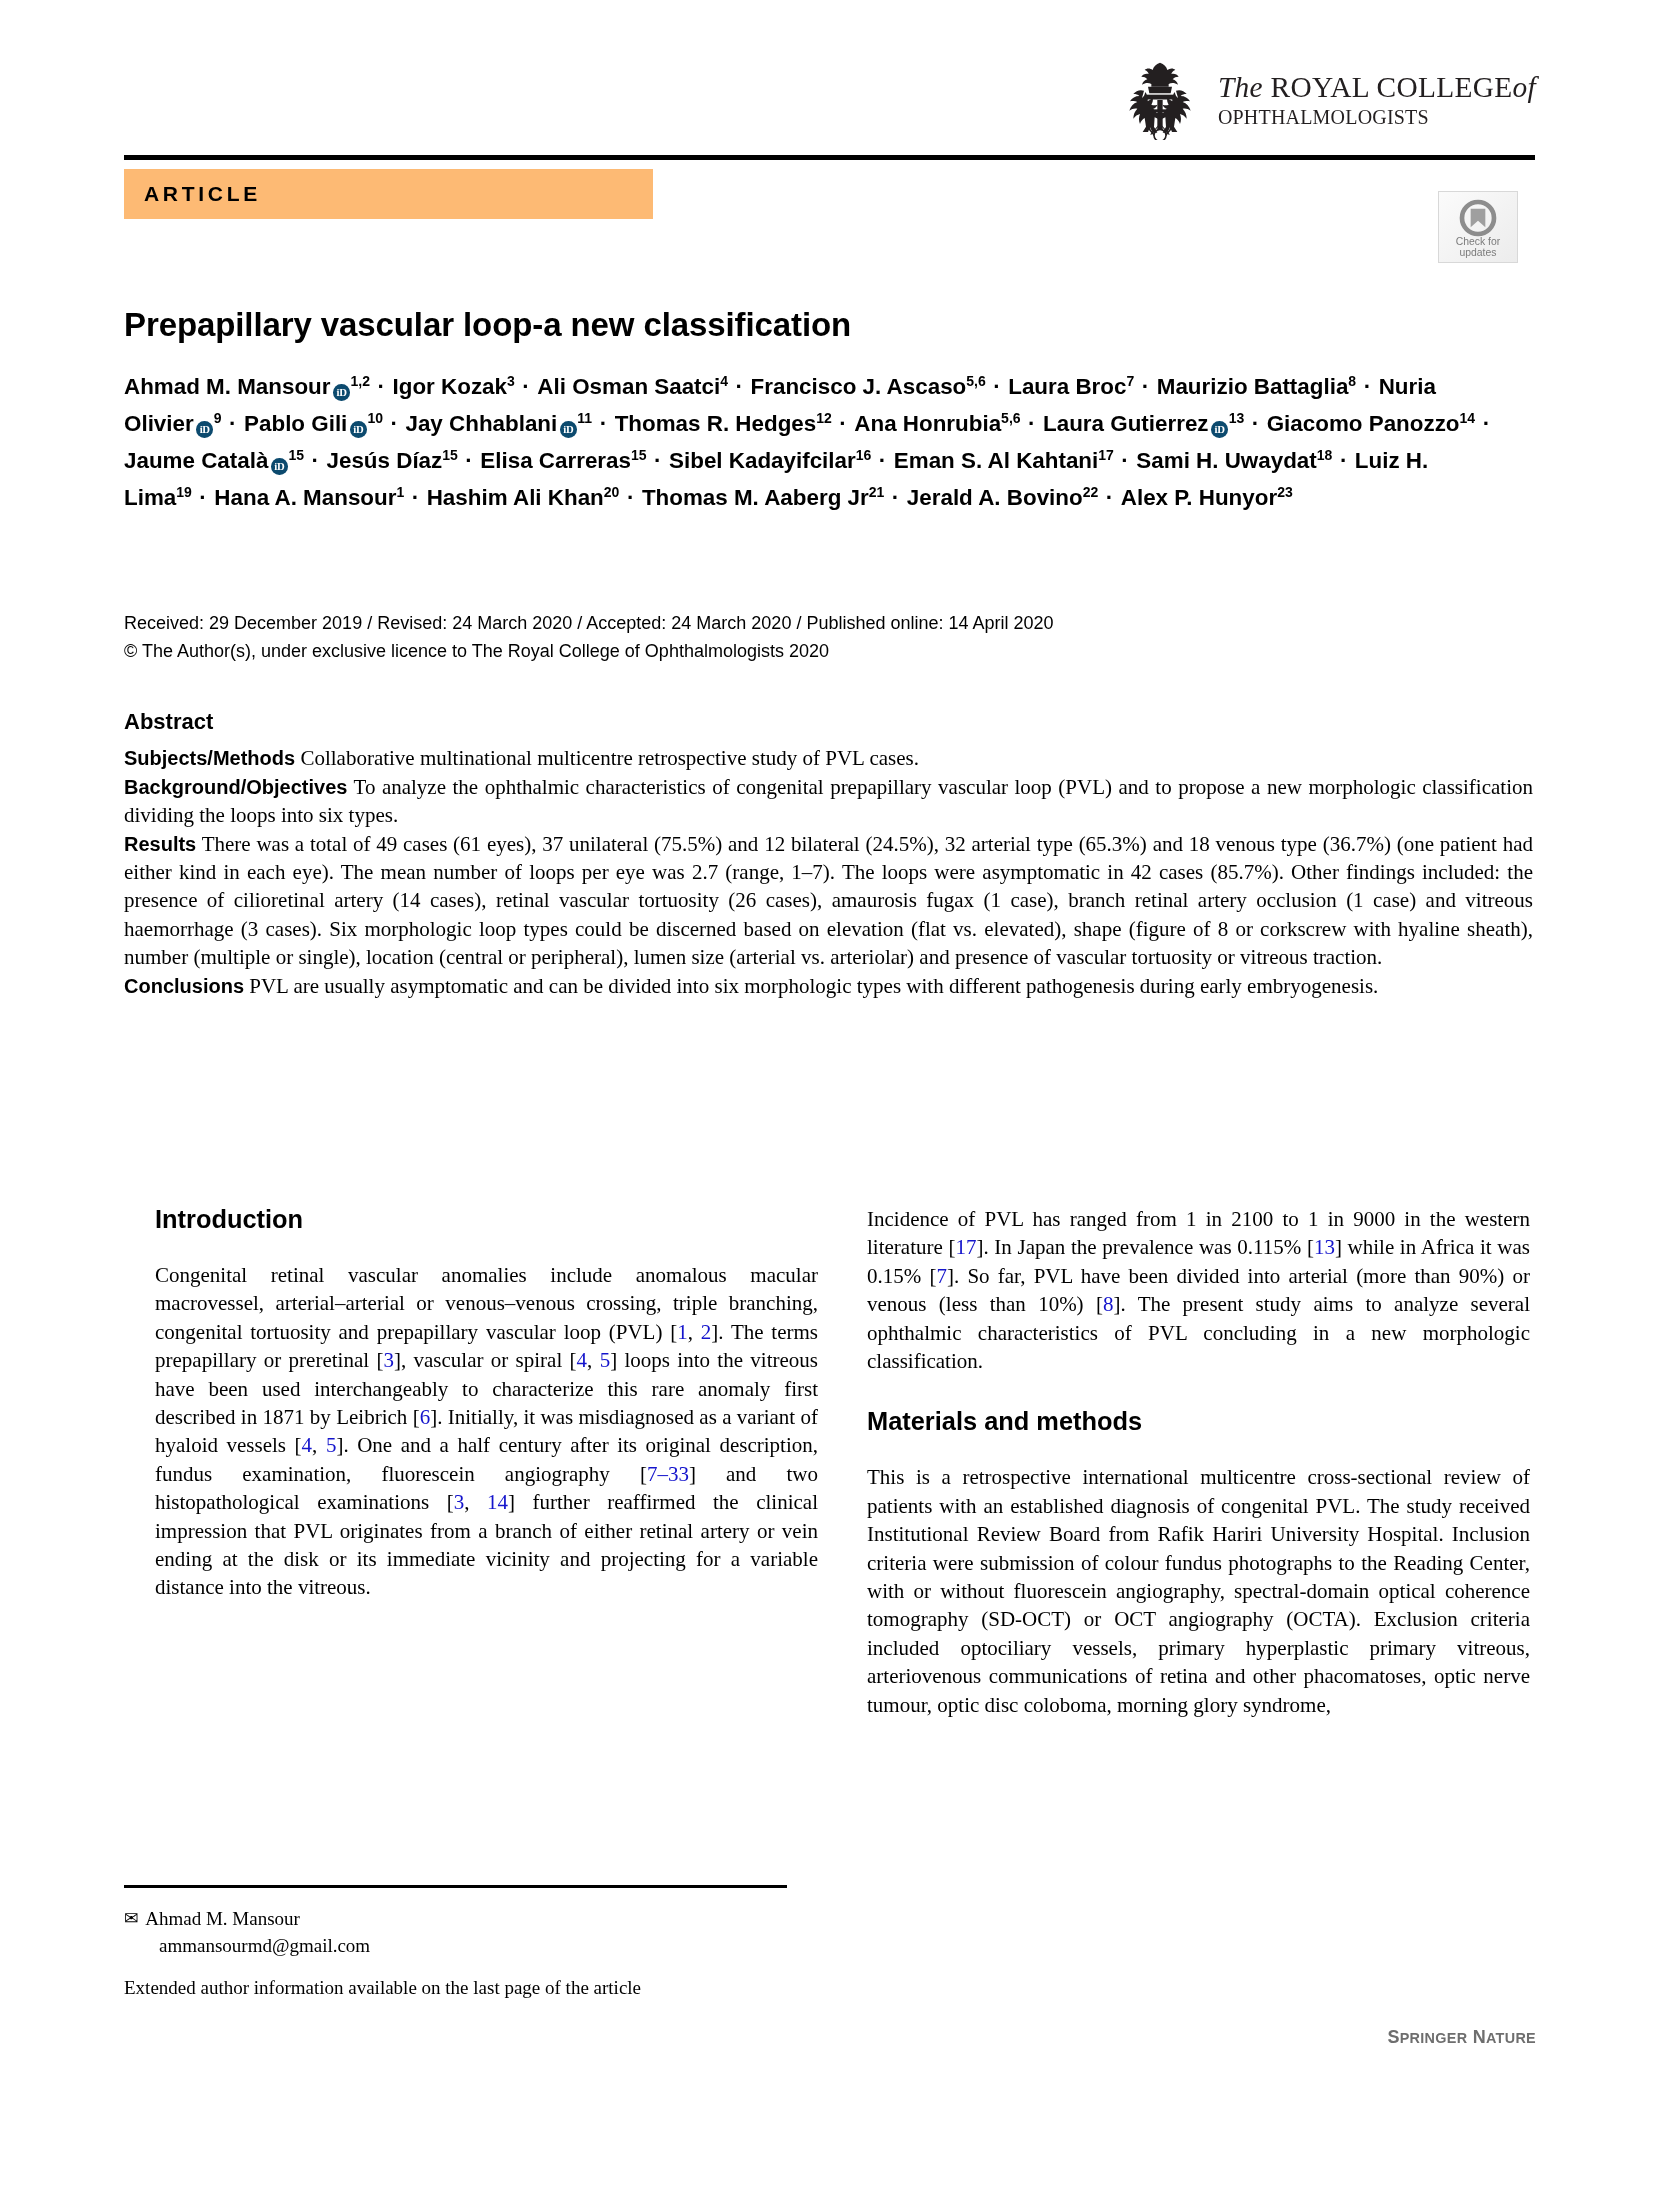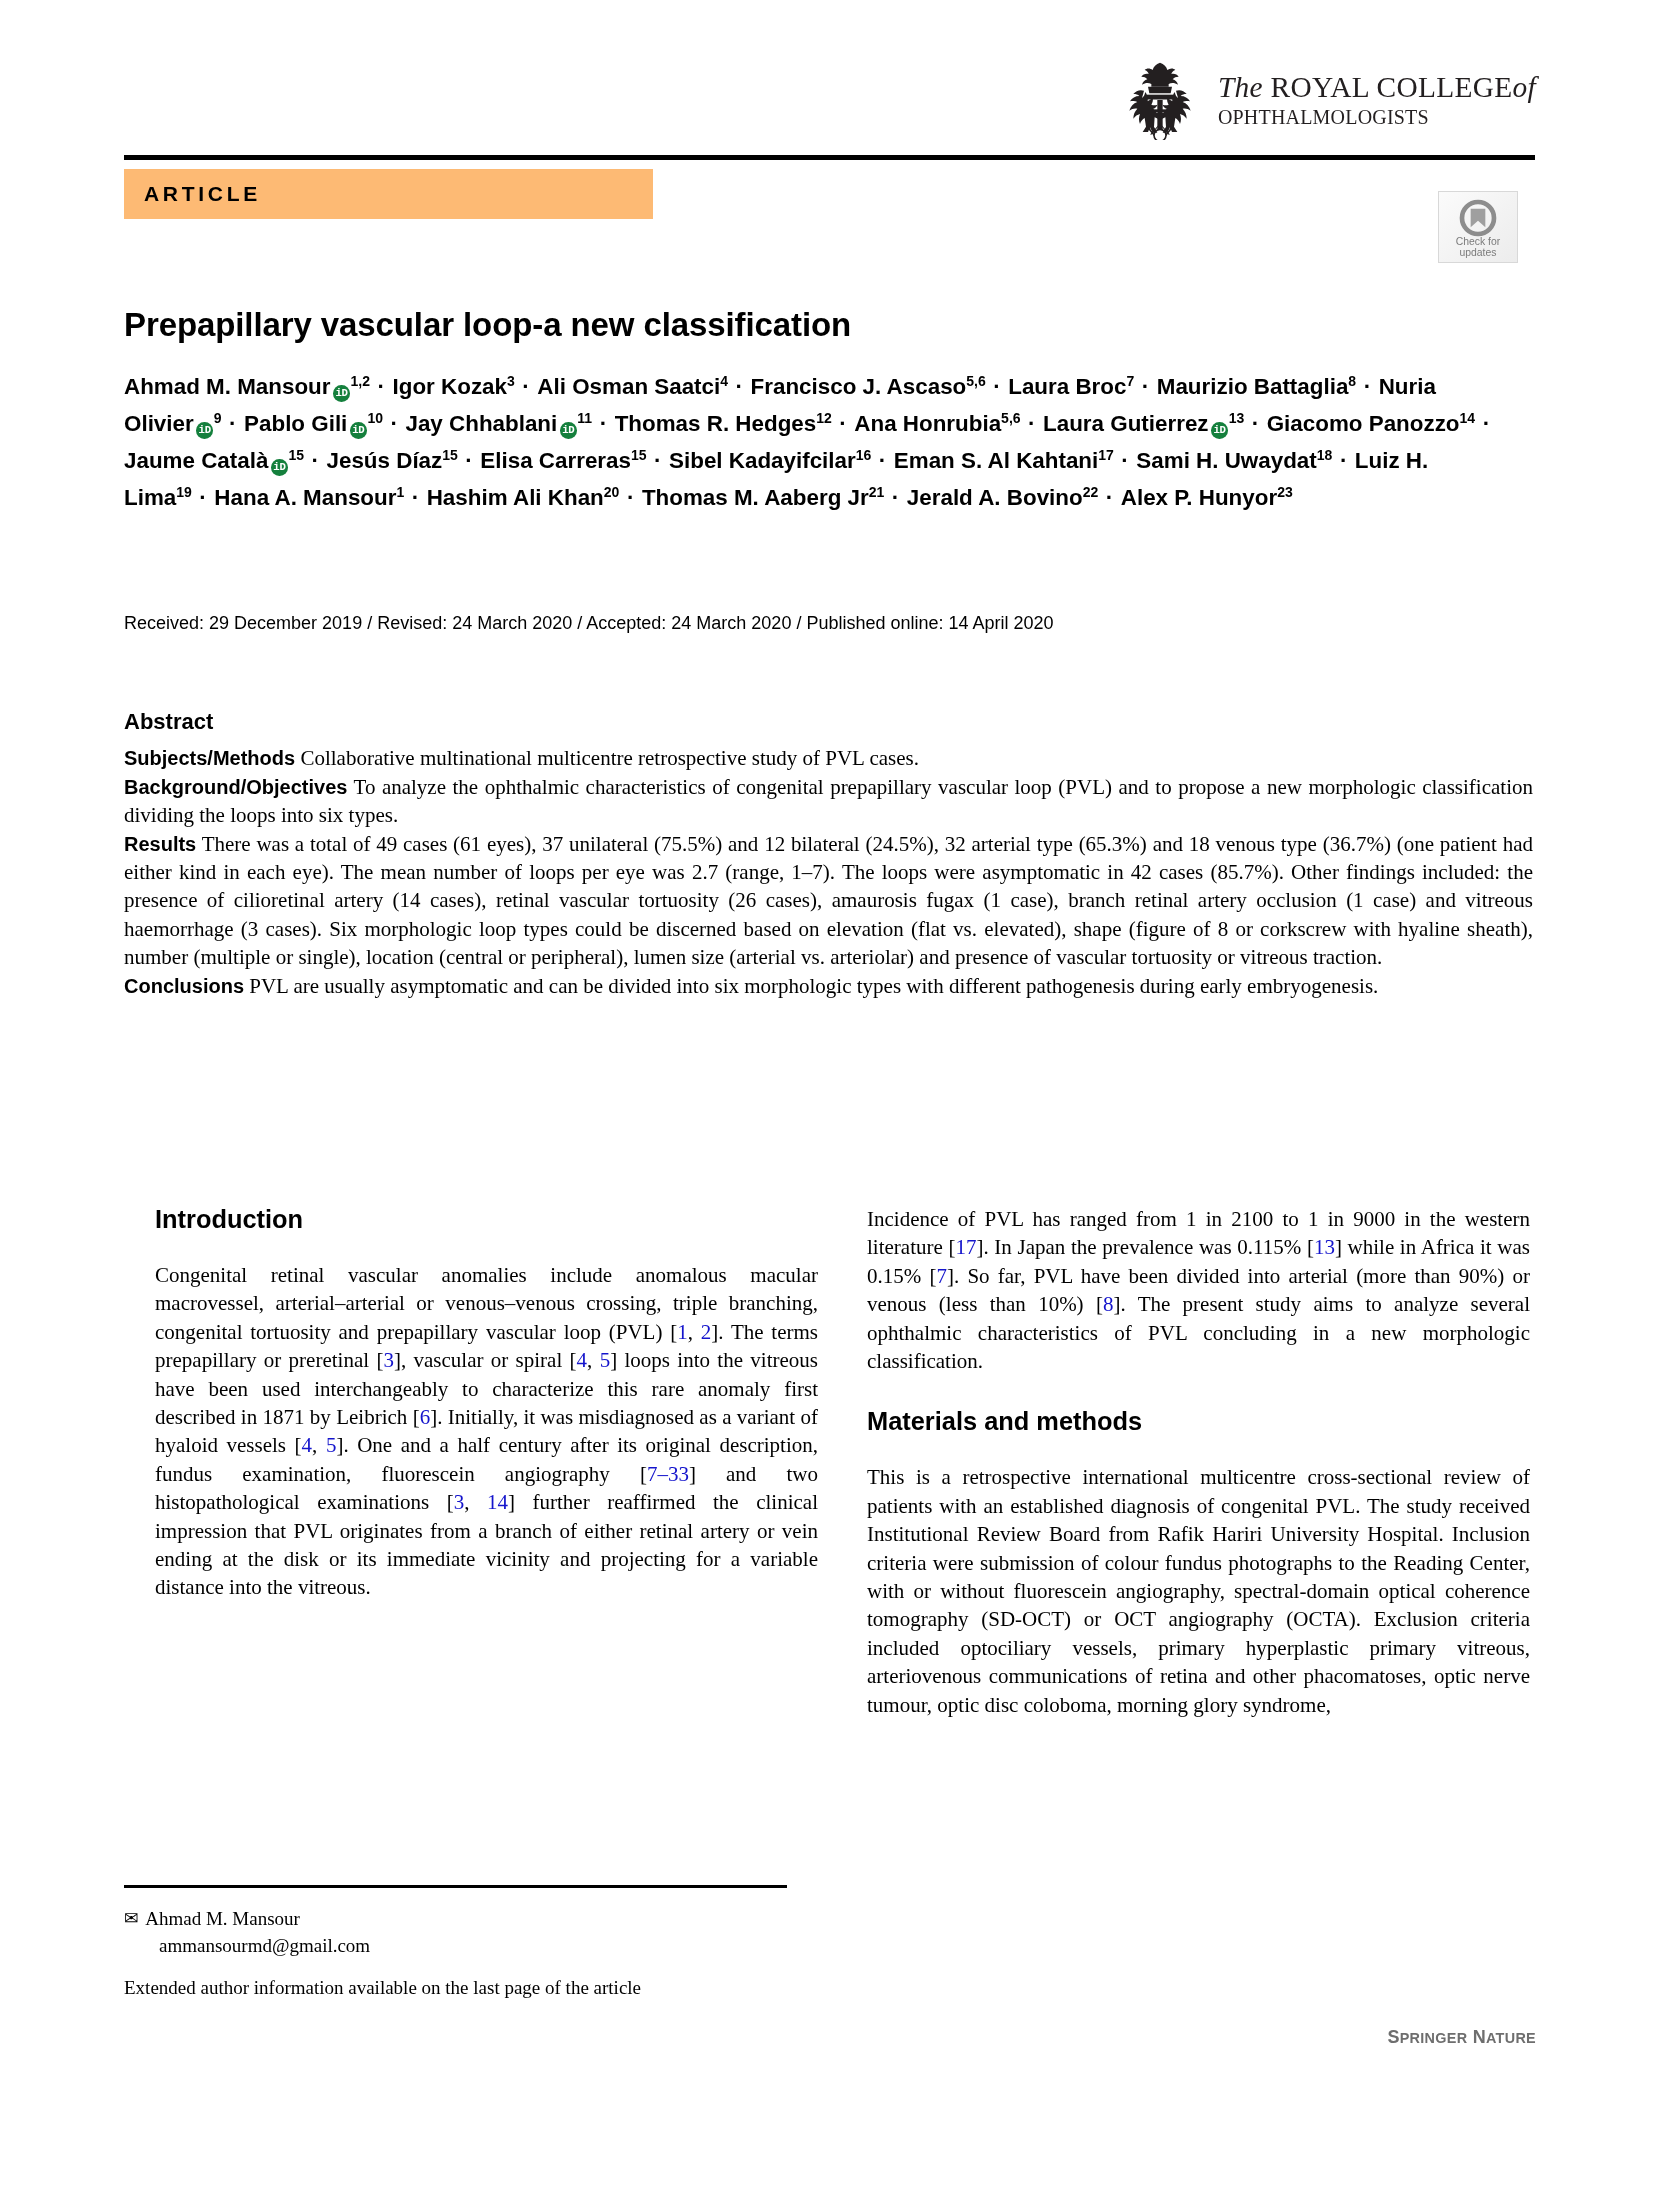--- a/index.html
+++ b/index.html
@@ -51,23 +51,23 @@
     font-size:33px; letter-spacing:-0.1px; color:#000;
   }
   .authors {
     position:absolute; left:124px; top:368px; width:1371px;
     font-family:"Liberation Sans", sans-serif; font-weight:bold;
     font-size:22.4px; line-height:37px; color:#000;
   }
   .authors sup { font-size:14px; font-weight:bold; vertical-align:super; line-height:0; }
   .orcid {
     display:inline-block; width:16.7px; height:16.7px; border-radius:50%;
-    background:#15803d; color:#fff; font-size:10.7px; font-weight:bold;
+    background:#0c4a6e; color:#fff; font-size:10.7px; font-weight:bold;
     text-align:center; line-height:16.7px; vertical-align:-2px;
-    margin:0 0.7px 0 2.7px; font-family:Liberation Mono, monospace;
+    margin:0 0.7px 0 2.7px; font-family:Liberation Serif, serif;
     letter-spacing:-0.3px;
   }
   .sep { padding:0 1.3px; }
 
   .dates {
     position:absolute; left:124px; top:609px; width:1365px;
     font-family:"Liberation Sans", sans-serif; font-size:18px; line-height:28px;
   }
 
   
@@ -184,20 +184,21 @@
       <div>updates</div>
     </div>
   </div>
 
   <h1 class="title">Prepapillary vascular loop-a new classification</h1>
 
   <div class="authors" id="author-list"><span><span>Ahmad M. Mansour</span><span class="orcid">iD</span><sup>1,2</sup></span><span class="sep"> · </span><span><span>Igor Kozak</span><sup>3</sup></span><span class="sep"> · </span><span><span>Ali Osman Saatci</span><sup>4</sup></span><span class="sep"> · </span><span><span>Francisco J. Ascaso</span><sup>5,6</sup></span><span class="sep"> · </span><span><span>Laura Broc</span><sup>7</sup></span><span class="sep"> · </span><span><span>Maurizio Battaglia</span><sup>8</sup></span><span class="sep"> · </span><span><span>Nuria Olivier</span><span class="orcid">iD</span><sup>9</sup></span><span class="sep"> · </span><span><span>Pablo Gili</span><span class="orcid">iD</span><sup>10</sup></span><span class="sep"> · </span><span><span>Jay Chhablani</span><span class="orcid">iD</span><sup>11</sup></span><span class="sep"> · </span><span><span>Thomas R. Hedges</span><sup>12</sup></span><span class="sep"> · </span><span><span>Ana Honrubia</span><sup>5,6</sup></span><span class="sep"> · </span><span><span>Laura Gutierrez</span><span class="orcid">iD</span><sup>13</sup></span><span class="sep"> · </span><span><span>Giacomo Panozzo</span><sup>14</sup></span><span class="sep"> · </span><span><span>Jaume Català</span><span class="orcid">iD</span><sup>15</sup></span><span class="sep"> · </span><span><span>Jesús Díaz</span><sup>15</sup></span><span class="sep"> · </span><span><span>Elisa Carreras</span><sup>15</sup></span><span class="sep"> · </span><span><span>Sibel Kadayifcilar</span><sup>16</sup></span><span class="sep"> · </span><span><span>Eman S. Al Kahtani</span><sup>17</sup></span><span class="sep"> · </span><span><span>Sami H. Uwaydat</span><sup>18</sup></span><span class="sep"> · </span><span><span>Luiz H. Lima</span><sup>19</sup></span><span class="sep"> · </span><span><span>Hana A. Mansour</span><sup>1</sup></span><span class="sep"> · </span><span><span>Hashim Ali Khan</span><sup>20</sup></span><span class="sep"> · </span><span><span>Thomas M. Aaberg Jr</span><sup>21</sup></span><span class="sep"> · </span><span><span>Jerald A. Bovino</span><sup>22</sup></span><span class="sep"> · </span><span><span>Alex P. Hunyor</span><sup>23</sup></span></div>
 
   <div class="dates">
     <div>Received: 29 December 2019 / Revised: 24 March 2020 / Accepted: 24 March 2020 / Published online: 14 April 2020</div>
+    <div>© The Author(s), under exclusive licence to The Royal College of Ophthalmologists 2020</div>
   </div>
 
   <div class="abstract">
     <div class="abs-head">Abstract</div>
     <p class="abs-p">
       <b>Subjects/Methods</b>
       <span>Collaborative multinational multicentre retrospective study of PVL cases.</span>
     </p>
     <p class="abs-p">
       <b>Background/Objectives</b>

